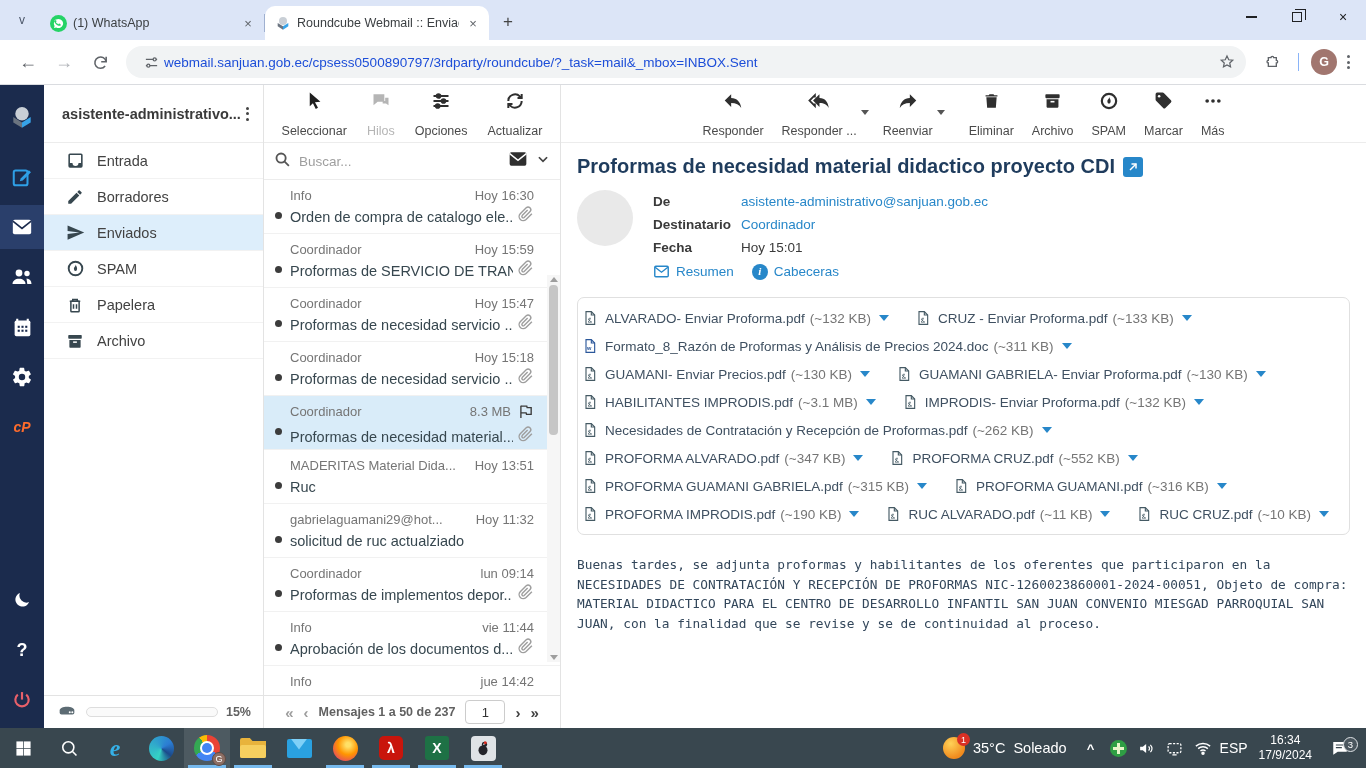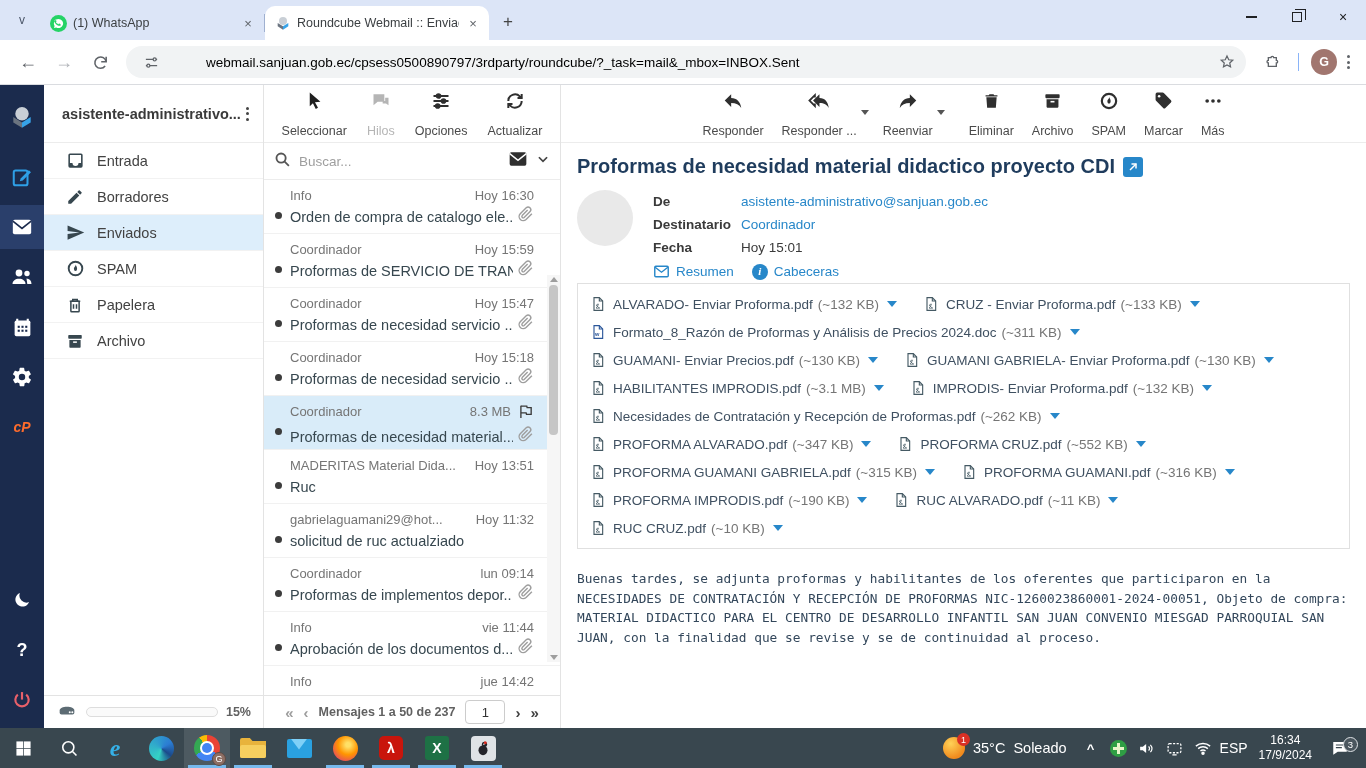--- a/index.html
+++ b/index.html
@@ -19,21 +19,21 @@
   .win-controls { position:absolute; right:0; top:0; height:34px; display:flex; }
   .win-btn { width:46px; height:34px; display:flex; align-items:center; justify-content:center; color:#202124; font-size:14px; }
   .ic-min { width:11px; height:1.5px; background:#202124; display:inline-block; }
   .ic-max { width:10px; height:10px; border:1.2px solid #202124; position:relative; display:inline-block; background:#dce5f7;}
   .ic-max:before { content:""; position:absolute; left:2px; top:-4px; width:10px; height:10px; border:1.2px solid #202124; border-left:none; border-bottom:none; }
   .wa-ic { width:17px; height:17px; border-radius:50%; background:#25d366; color:#fff; display:flex; align-items:center; justify-content:center; }
   .urlrow { height:45px; background:#fff; display:flex; align-items:center; padding:0 10px; border-bottom:1px solid #dadce0; flex:0 0 45px; }
   .nav-ic { width:30px; height:30px; display:flex; align-items:center; justify-content:center; margin:0 3px; color:#5f6368; }
   .nav-ic.dim { color:#b0b3b8; }
   .url-pill { flex:1; height:32px; background:#f1f3f4; border-radius:16px; display:flex; align-items:center; padding:0 6px 0 12px; margin:0 8px; }
-  .url-text { flex:1; font-size:13.5px; color:#000000; white-space:nowrap; overflow:hidden;margin-left:42px; }
+  .url-text { flex:1; font-size:13.5px; color:#1d4ed8; white-space:nowrap; overflow:hidden; }
   .pill-ic { width:26px; height:26px; display:flex; align-items:center; justify-content:center; color:#5f6368; }
   .chrome-sep { width:1px; height:18px; background:#8ab4f8; margin:0 8px; }
   .avatar-g { width:26px; height:26px; border-radius:50%; background:#a1766f; color:#fff; font-size:12.5px; font-weight:bold; display:flex; align-items:center; justify-content:center; margin:0 4px; }
   .kebab { display:flex; flex-direction:column; gap:2.5px; padding:6px; }
   .kebab i { width:3px; height:3px; border-radius:50%; background:#5f6368; }
 
   
   .app { flex:1; display:flex; min-height:0; background:#fff; }
 
   
@@ -104,21 +104,21 @@
   .hdr { display:flex; margin-top:12px; }
   .hdr-avatar { width:56px; height:56px; border-radius:50%; background:#e9e9e9; margin-right:20px; flex:0 0 56px; }
   .hdr-grid { font-size:13.5px; line-height:23px; }
   .hdr-row { display:flex; }
   .hdr-label { width:88px; font-weight:bold; color:#3a3a3a; }
   .hdr-val a, .lnk { color:#2787c9; text-decoration:none; }
   .hdr-actions { display:flex; gap:18px; margin-top:1px; align-items:center; }
   .hdr-action { display:flex; align-items:center; gap:6px; font-size:13.5px; color:#2787c9; }
   .info-ic { width:16px; height:16px; border-radius:50%; background:#2787c9; color:#fff; font-size:11px; font-weight:bold; display:flex; align-items:center; justify-content:center; font-family:"Liberation Serif",serif; font-style:italic; }
   .extlink { width:20px; height:20px; border-radius:3px; background:#2787c9; display:flex; align-items:center; justify-content:center; flex:0 0 20px; }
-  .atts { border:1px solid #e0e0e0; border-radius:0; padding:6px 12px; display:flex; flex-wrap:wrap; column-gap:26px; }
+  .atts { margin-top:14px; border:1px solid #e0e0e0; border-radius:7px; padding:6px 4px; display:flex; flex-wrap:wrap; column-gap:26px; }
   .att { display:flex; align-items:center; height:28px; font-size:13.5px; white-space:nowrap; }
   .att.wide { width:100%; }
   .att-ic { color:#455a64; margin-right:7px; display:flex; }
   .att-name { color:#3f5061; }
   .att-size { color:#757575; margin-left:5px; }
   .att-caret { width:0; height:0; border-left:5px solid transparent; border-right:5px solid transparent; border-top:6px solid #2787c9; margin-left:8px; }
   .mail-body { margin-top:20px; font-family:"DejaVu Sans Mono", monospace; font-size:12.8px; line-height:19.5px; color:#33475b; max-width:782px; }
 
   
   .taskbar { height:40px; background:#39474f; display:flex; align-items:stretch; color:#fff; flex:0 0 40px; }

